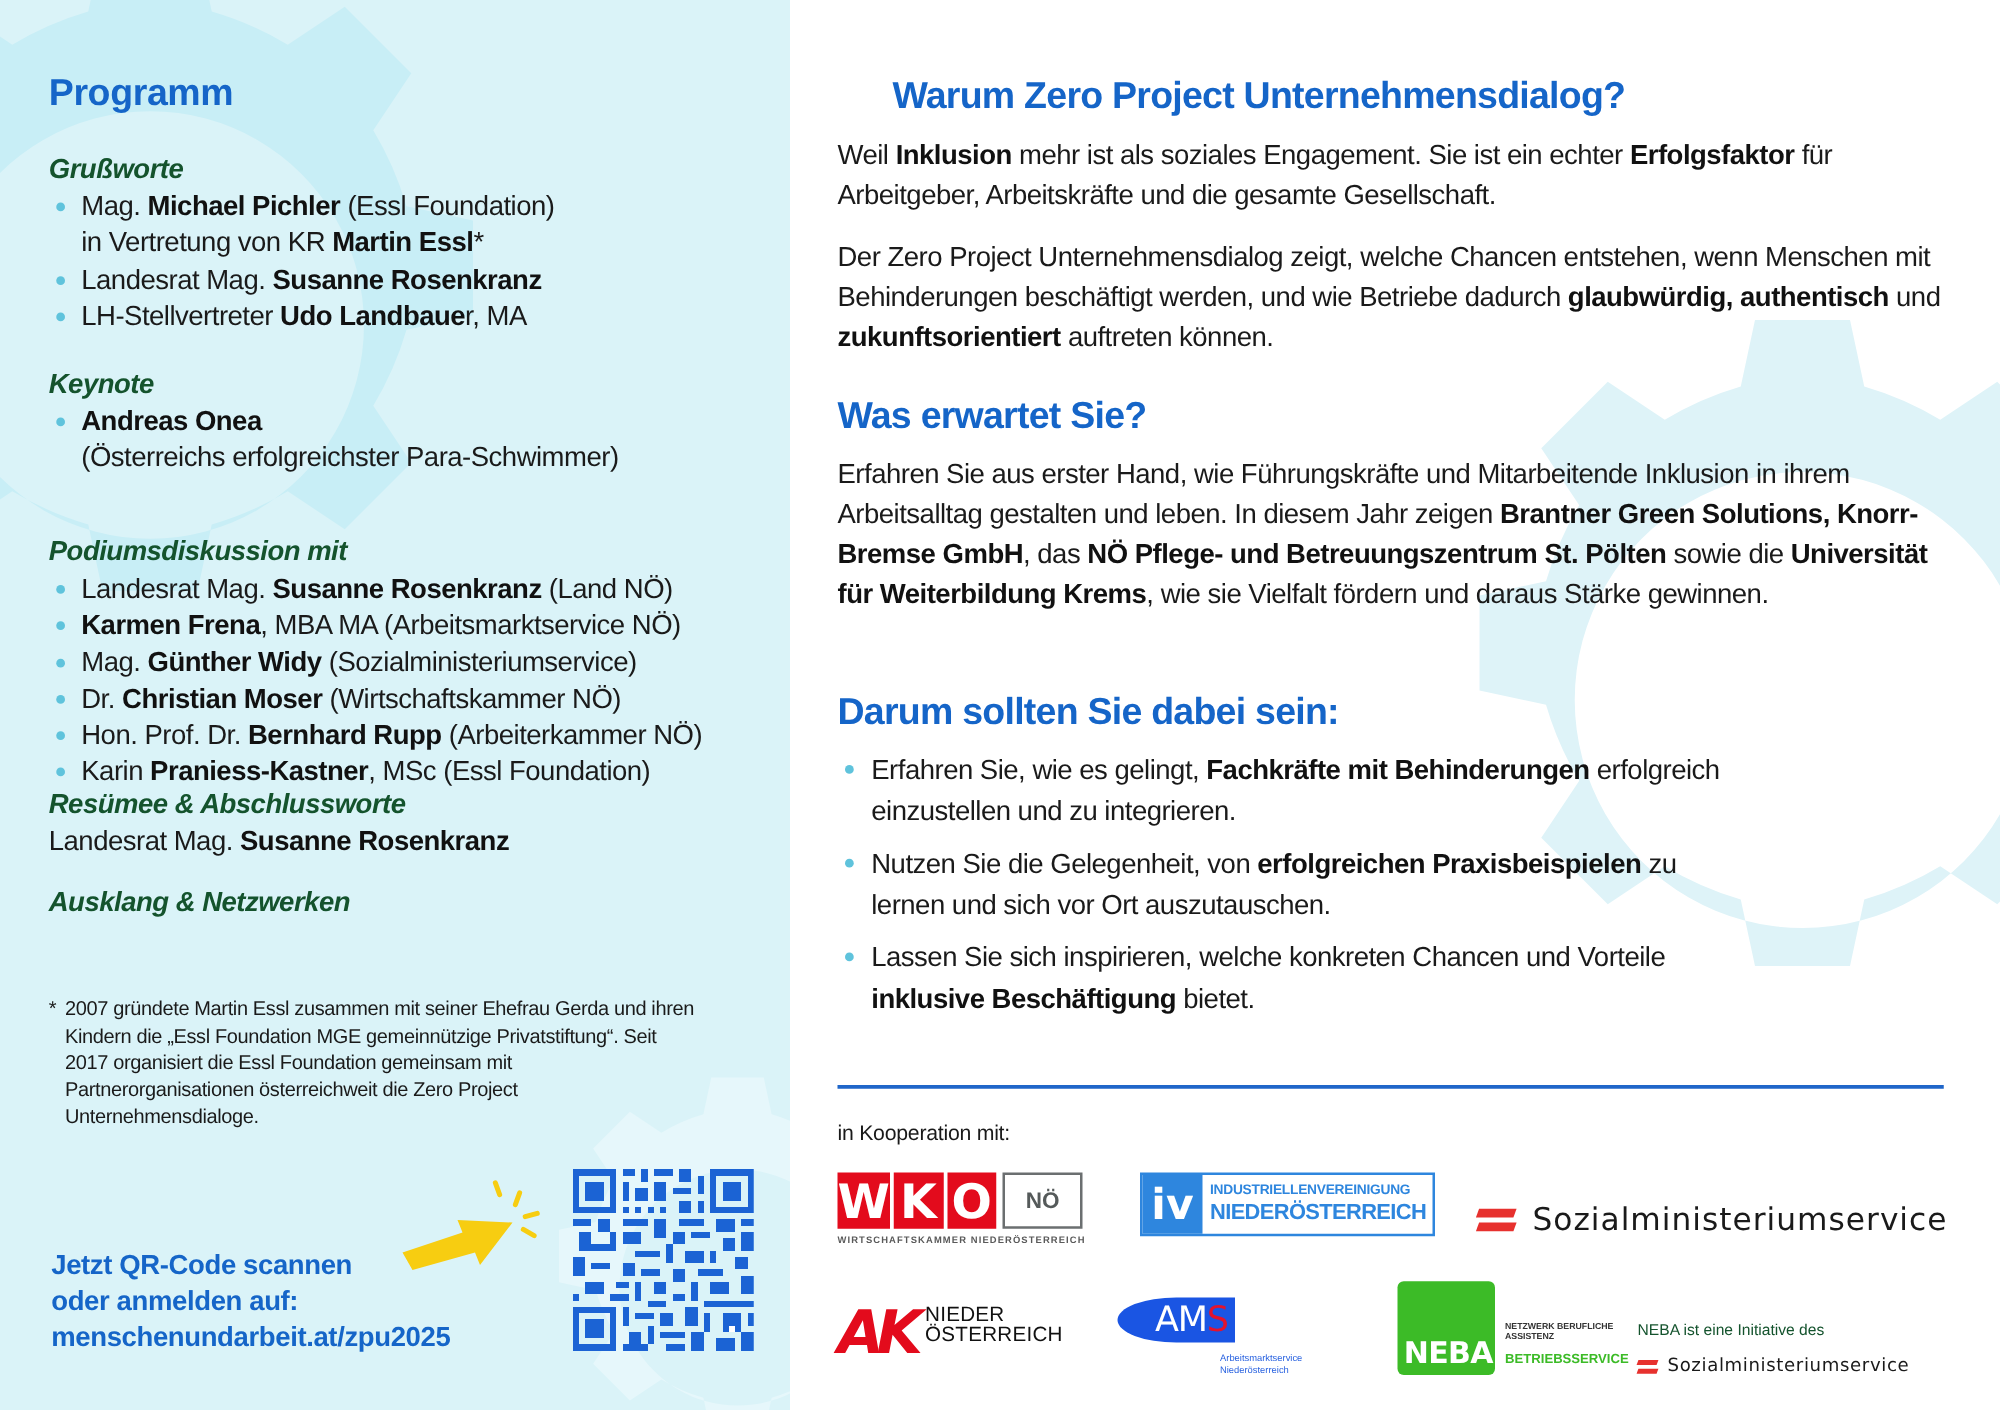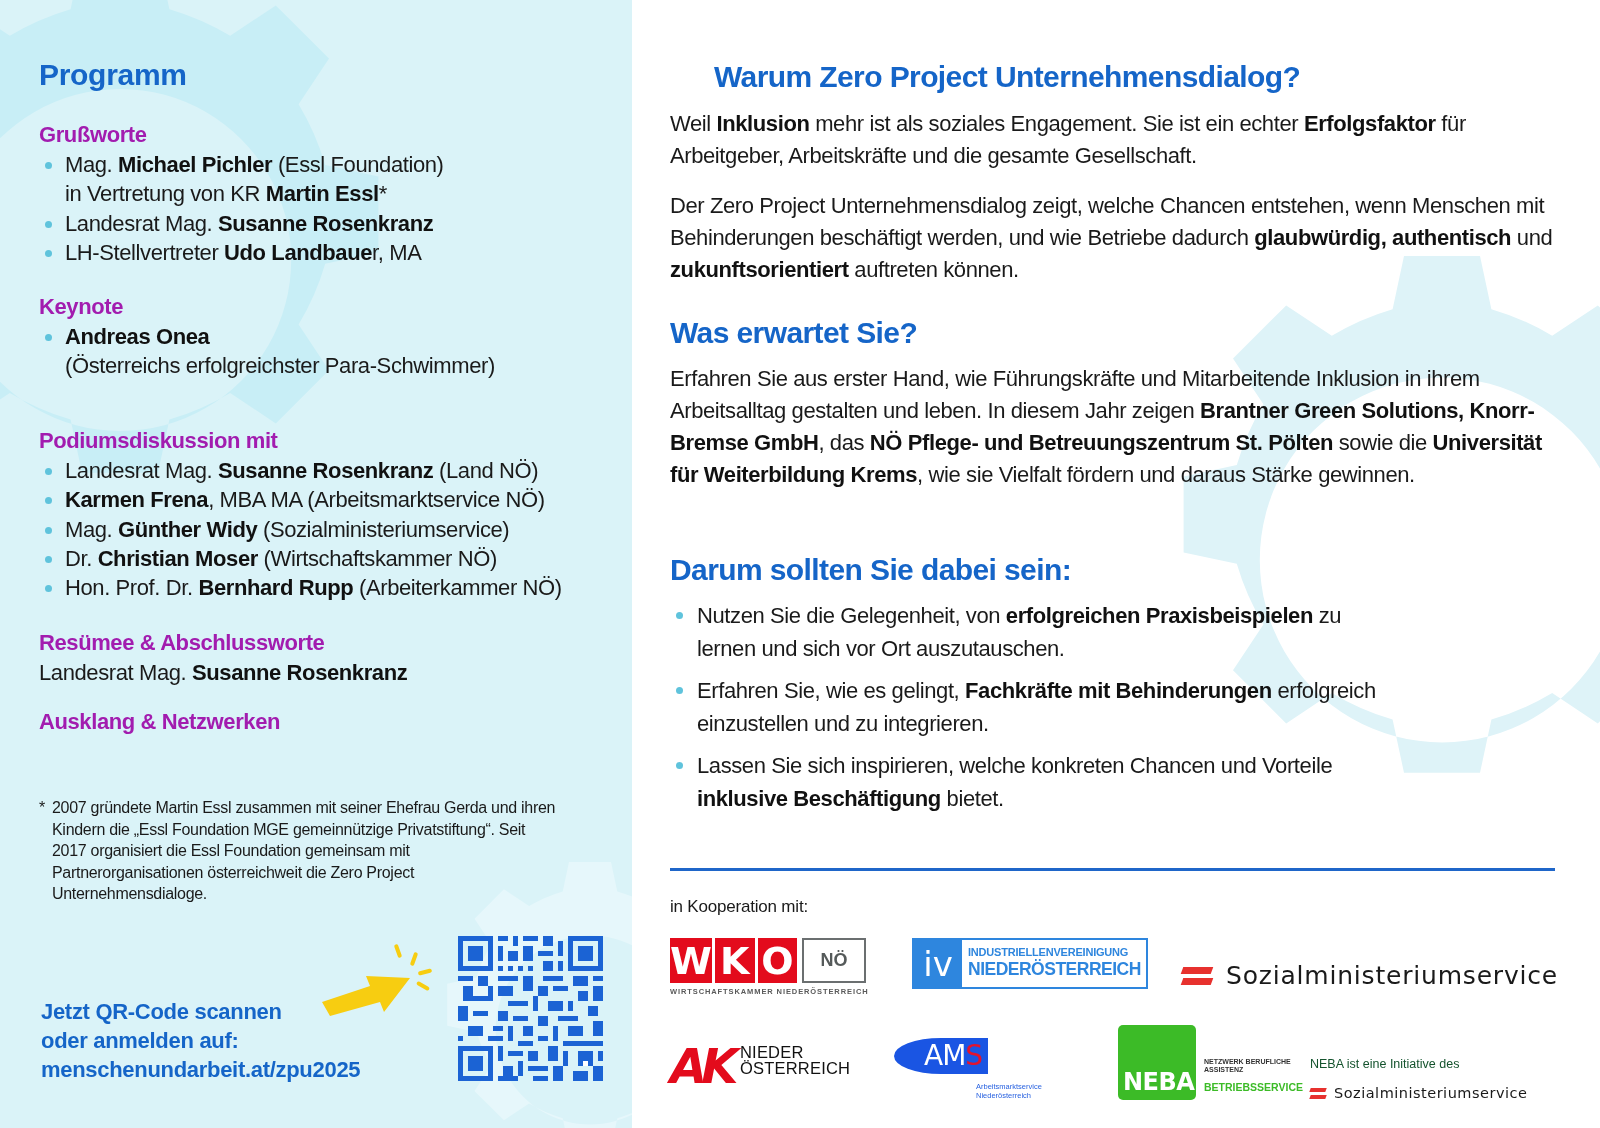--- a/index.html
+++ b/index.html
@@ -8,21 +8,21 @@
 
   .left { position: absolute; left: 0; top: 0; width: 632px; height: 1128px; background: #daf3f8; overflow: hidden; }
   .right { position: absolute; left: 632px; top: 0; width: 968px; height: 1128px; background: #ffffff; overflow: hidden; }
 
   .gear { position: absolute; pointer-events: none; }
   b { font-weight: 700; color: #111; }
 
   
   .prog-title { position: absolute; left: 39px; top: 58px; font-size: 30px; font-weight: 700; color: #1565c8; letter-spacing: -0.3px; }
   .section { position: absolute; left: 39px; width: 590px; }
-  .sec-h { font-size: 22px; font-weight: 700; color: #a21caf; letter-spacing: -0.4px; line-height: 30px; }
+  .sec-h { font-size: 22px; font-weight: 700; color: #14532d; letter-spacing: -0.4px; line-height: 30px; font-style: italic; }
   .plain { font-size: 22px; line-height: 29px; letter-spacing: -0.4px; }
   ul.bul { list-style: none; }
   ul.bul li { position: relative; padding-left: 26px; font-size: 22px; line-height: 29.3px; letter-spacing: -0.4px; white-space: nowrap; }
   ul.bul li::before { content: ""; position: absolute; left: 6px; top: 12px; width: 7px; height: 7px; border-radius: 50%; background: #5fc3dc; }
   .footnote { position: absolute; left: 39px; top: 797px; width: 520px; font-size: 16px; line-height: 21.6px; letter-spacing: -0.3px; }
   .footnote .star { position: absolute; left: 0; top: 0; }
   .footnote .fn-text { padding-left: 13px; }
 
   .cta { position: absolute; left: 41px; top: 997px; font-size: 22px; font-weight: 700; color: #1565c8; line-height: 29px; letter-spacing: -0.3px; }
   .arrow { position: absolute; left: 318px; top: 940px; width: 120px; height: 80px; }
@@ -40,21 +40,21 @@
 
   
   .logo { position: absolute; }
   .wko { left: 38px; top: 938px; width: 196px; height: 62px; }
   .wko-row { display: flex; gap: 3px; height: 45px; }
   .wko-box { width: 45px; height: 45px; background: #e30b1c; color: #fff; font-weight: 700; font-size: 38px; display: flex; align-items: center; justify-content: center; font-family: "DejaVu Sans", sans-serif; }
   .wko-no { width: 72px; height: 45px; border: 2px solid #6b6f70; color: #555a5a; font-weight: 700; font-size: 18px; display: flex; align-items: center; justify-content: center; margin-left: 2px; }
   .wko-sub { font-size: 7.5px; font-weight: 700; letter-spacing: 0.9px; color: #5a5a5a; margin-top: 4px; white-space: nowrap; }
 
   .iv { left: 280px; top: 938px; width: 236px; height: 51px; border: 2px solid #2e86de; display: flex; background: #fff; }
-  .iv-mark { width: 48px; background: #2e86de; color: #fff; font-weight: 400; font-size: 34px; display: flex; align-items: center; justify-content: center; font-family: "DejaVu Sans", sans-serif; }
+  .iv-mark { width: 48px; background: #2e86de; color: #fff; font-weight: 700; font-size: 34px; display: flex; align-items: center; justify-content: center; font-family: "DejaVu Sans", sans-serif; }
   .iv-txt { padding: 6px 0 0 6px; color: #2e86de; font-weight: 700; white-space: nowrap; }
   .iv-t1 { font-size: 11px; letter-spacing: -0.2px; }
   .iv-t2 { font-size: 17.5px; letter-spacing: -0.5px; margin-top: 1px; }
 
   .sms { left: 550px; top: 961px; display: flex; align-items: center; gap: 14px; }
   .aflag { display: flex; flex-direction: column; gap: 4px; }
   .aflag span { display: block; width: 30px; height: 7px; background: #e7312e; transform: skewX(-20deg); }
   .sms-txt { font-size: 25px; letter-spacing: 0.8px; color: #1a1a1a; font-family: "DejaVu Sans", sans-serif; }
 
   .ak { left: 38px; top: 1040px; width: 180px; height: 50px; }
@@ -112,20 +112,21 @@
   </div>
 
   <div class="section" style="top:426px;">
     <div class="sec-h">Podiumsdiskussion mit</div>
     <ul class="bul" id="list-podium">
         <li><span>Landesrat Mag. </span><b>Susanne Rosenkranz</b><span> (Land NÖ)</span></li>
         <li><span></span><b>Karmen Frena</b><span>, MBA MA (Arbeitsmarktservice NÖ)</span></li>
         <li><span>Mag. </span><b>Günther Widy</b><span> (Sozialministeriumservice)</span></li>
         <li><span>Dr. </span><b>Christian Moser</b><span> (Wirtschaftskammer NÖ)</span></li>
         <li><span>Hon. Prof. Dr. </span><b>Bernhard Rupp</b><span> (Arbeiterkammer NÖ)</span></li>
+        <li><span>Karin </span><b>Praniess-Kastner</b><span>, MSc (Essl Foundation)</span></li>
       </ul>
   </div>
 
   <div class="section" style="top:628px;">
     <div class="sec-h">Resümee &amp; Abschlussworte</div>
     <div class="plain"><span>Landesrat Mag. </span><b>Susanne Rosenkranz</b></div>
   </div>
 
   <div class="section" style="top:707px;">
     <div class="sec-h">Ausklang &amp; Netzwerken</div>
@@ -237,22 +238,22 @@
 
   <div class="r-h" style="top:60px;margin-left:44px;">Warum Zero Project Unternehmensdialog?</div>
   <p class="r-p" style="top:108px;" id="why-p1">Weil <b>Inklusion</b> mehr ist als soziales Engagement. Sie ist ein echter <b>Erfolgsfaktor</b> für Arbeitgeber, Arbeitskräfte und die gesamte Gesellschaft.</p>
   <p class="r-p" style="top:190px;" id="why-p2">Der Zero Project Unternehmensdialog zeigt, welche Chancen entstehen, wenn Menschen mit Behinderungen beschäftigt werden, und wie Betriebe dadurch <b>glaubwürdig, authentisch</b> und <b>zukunftsorientiert</b> auftreten können.</p>
 
   <div class="r-h" style="top:316px;">Was erwartet Sie?</div>
   <p class="r-p" style="top:363px; width:880px;" id="expect-p">Erfahren Sie aus erster Hand, wie Führungskräfte und Mitarbeitende Inklusion in ihrem Arbeitsalltag gestalten und leben. In diesem Jahr zeigen <b>Brantner Green Solutions, Knorr-Bremse GmbH</b>, das <b>NÖ Pflege- und Betreuungszentrum St. Pölten</b> sowie die <b>Universität für Weiterbildung Krems</b>, wie sie Vielfalt fördern und daraus Stärke gewinnen.</p>
 
   <div class="r-h" style="top:553px;">Darum sollten Sie dabei sein:</div>
   <ul class="r-list" style="top:600px; width:720px;" id="reasons-list">
+      <li>Erfahren Sie, wie es gelingt, <b>Fachkräfte mit Behinderungen</b> erfolgreich einzustellen und zu integrieren.</li>
       <li>Nutzen Sie die Gelegenheit, von <b>erfolgreichen Praxisbeispielen</b> zu lernen und sich vor Ort auszutauschen.</li>
-      <li>Erfahren Sie, wie es gelingt, <b>Fachkräfte mit Behinderungen</b> erfolgreich einzustellen und zu integrieren.</li>
       <li>Lassen Sie sich inspirieren, welche konkreten Chancen und Vorteile <b>inklusive Beschäftigung</b> bietet.</li>
     </ul>
 
   <div class="divider"></div>
   <div class="koop">in Kooperation mit:</div>
 
   <div class="logo wko">
     <div class="wko-row">
       <div class="wko-box">W</div>
       <div class="wko-box">K</div>

